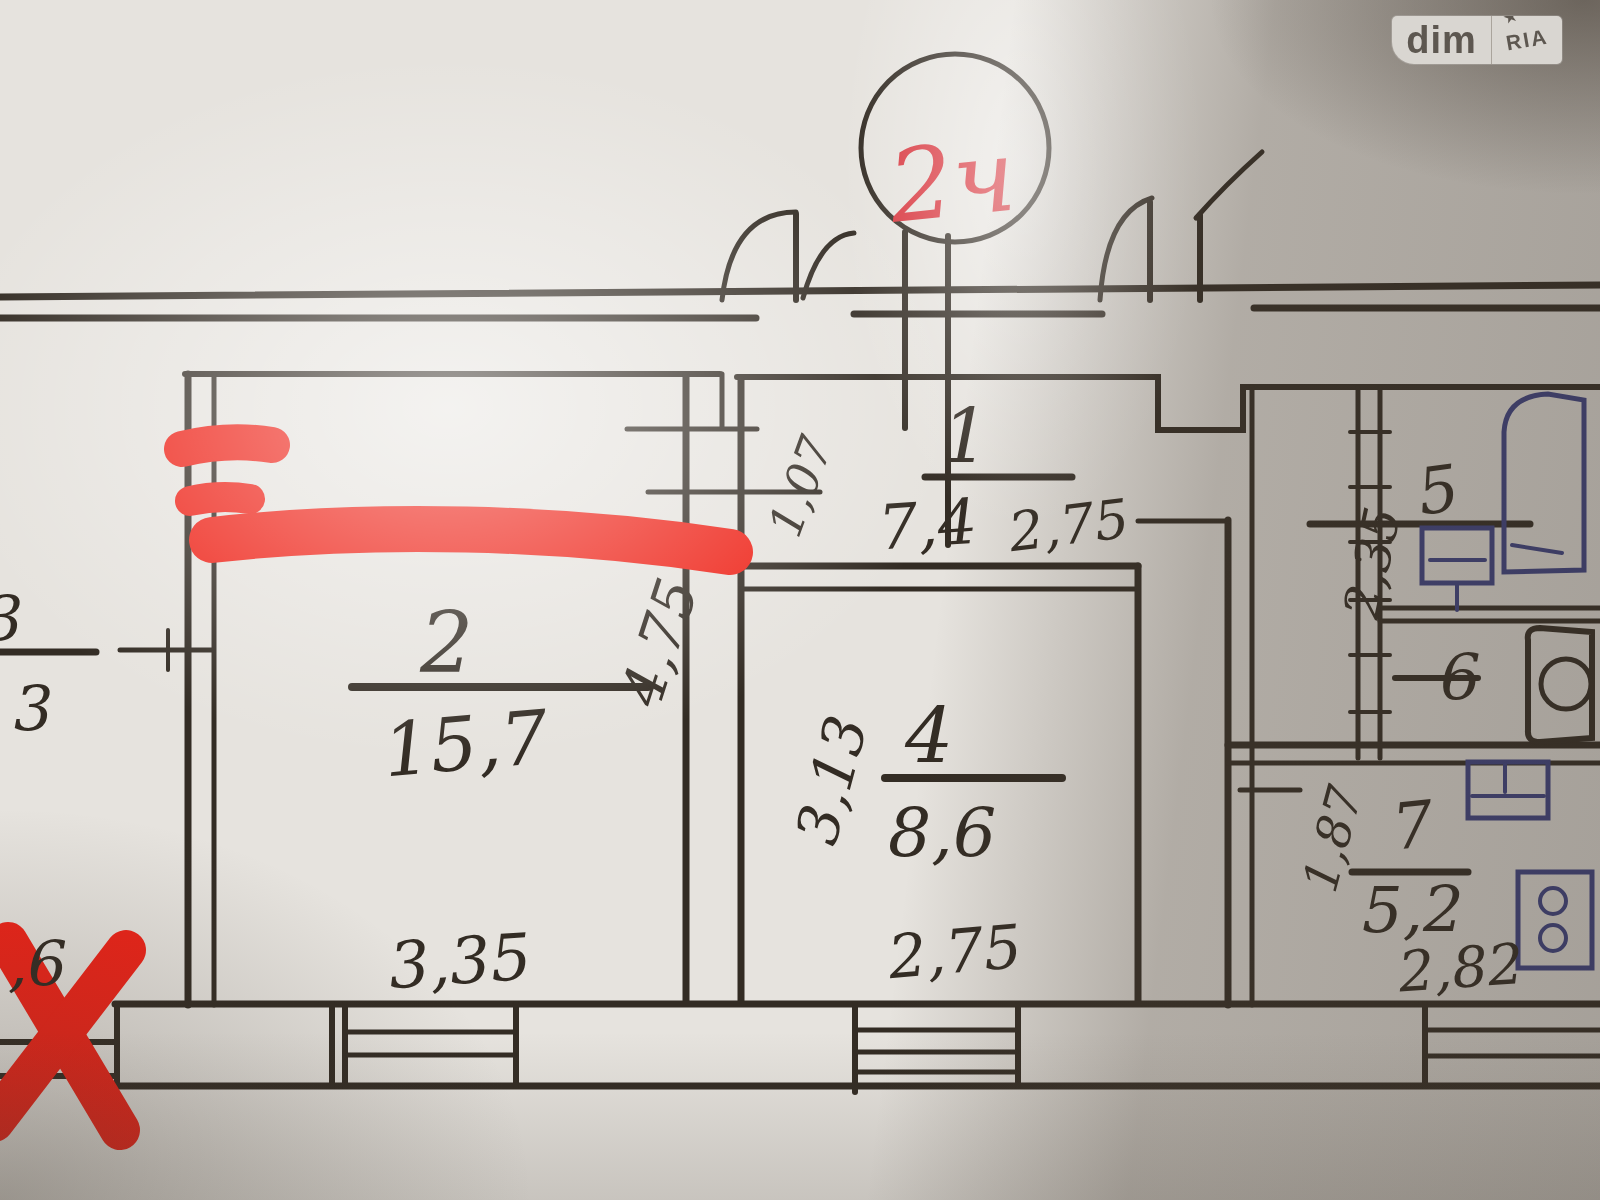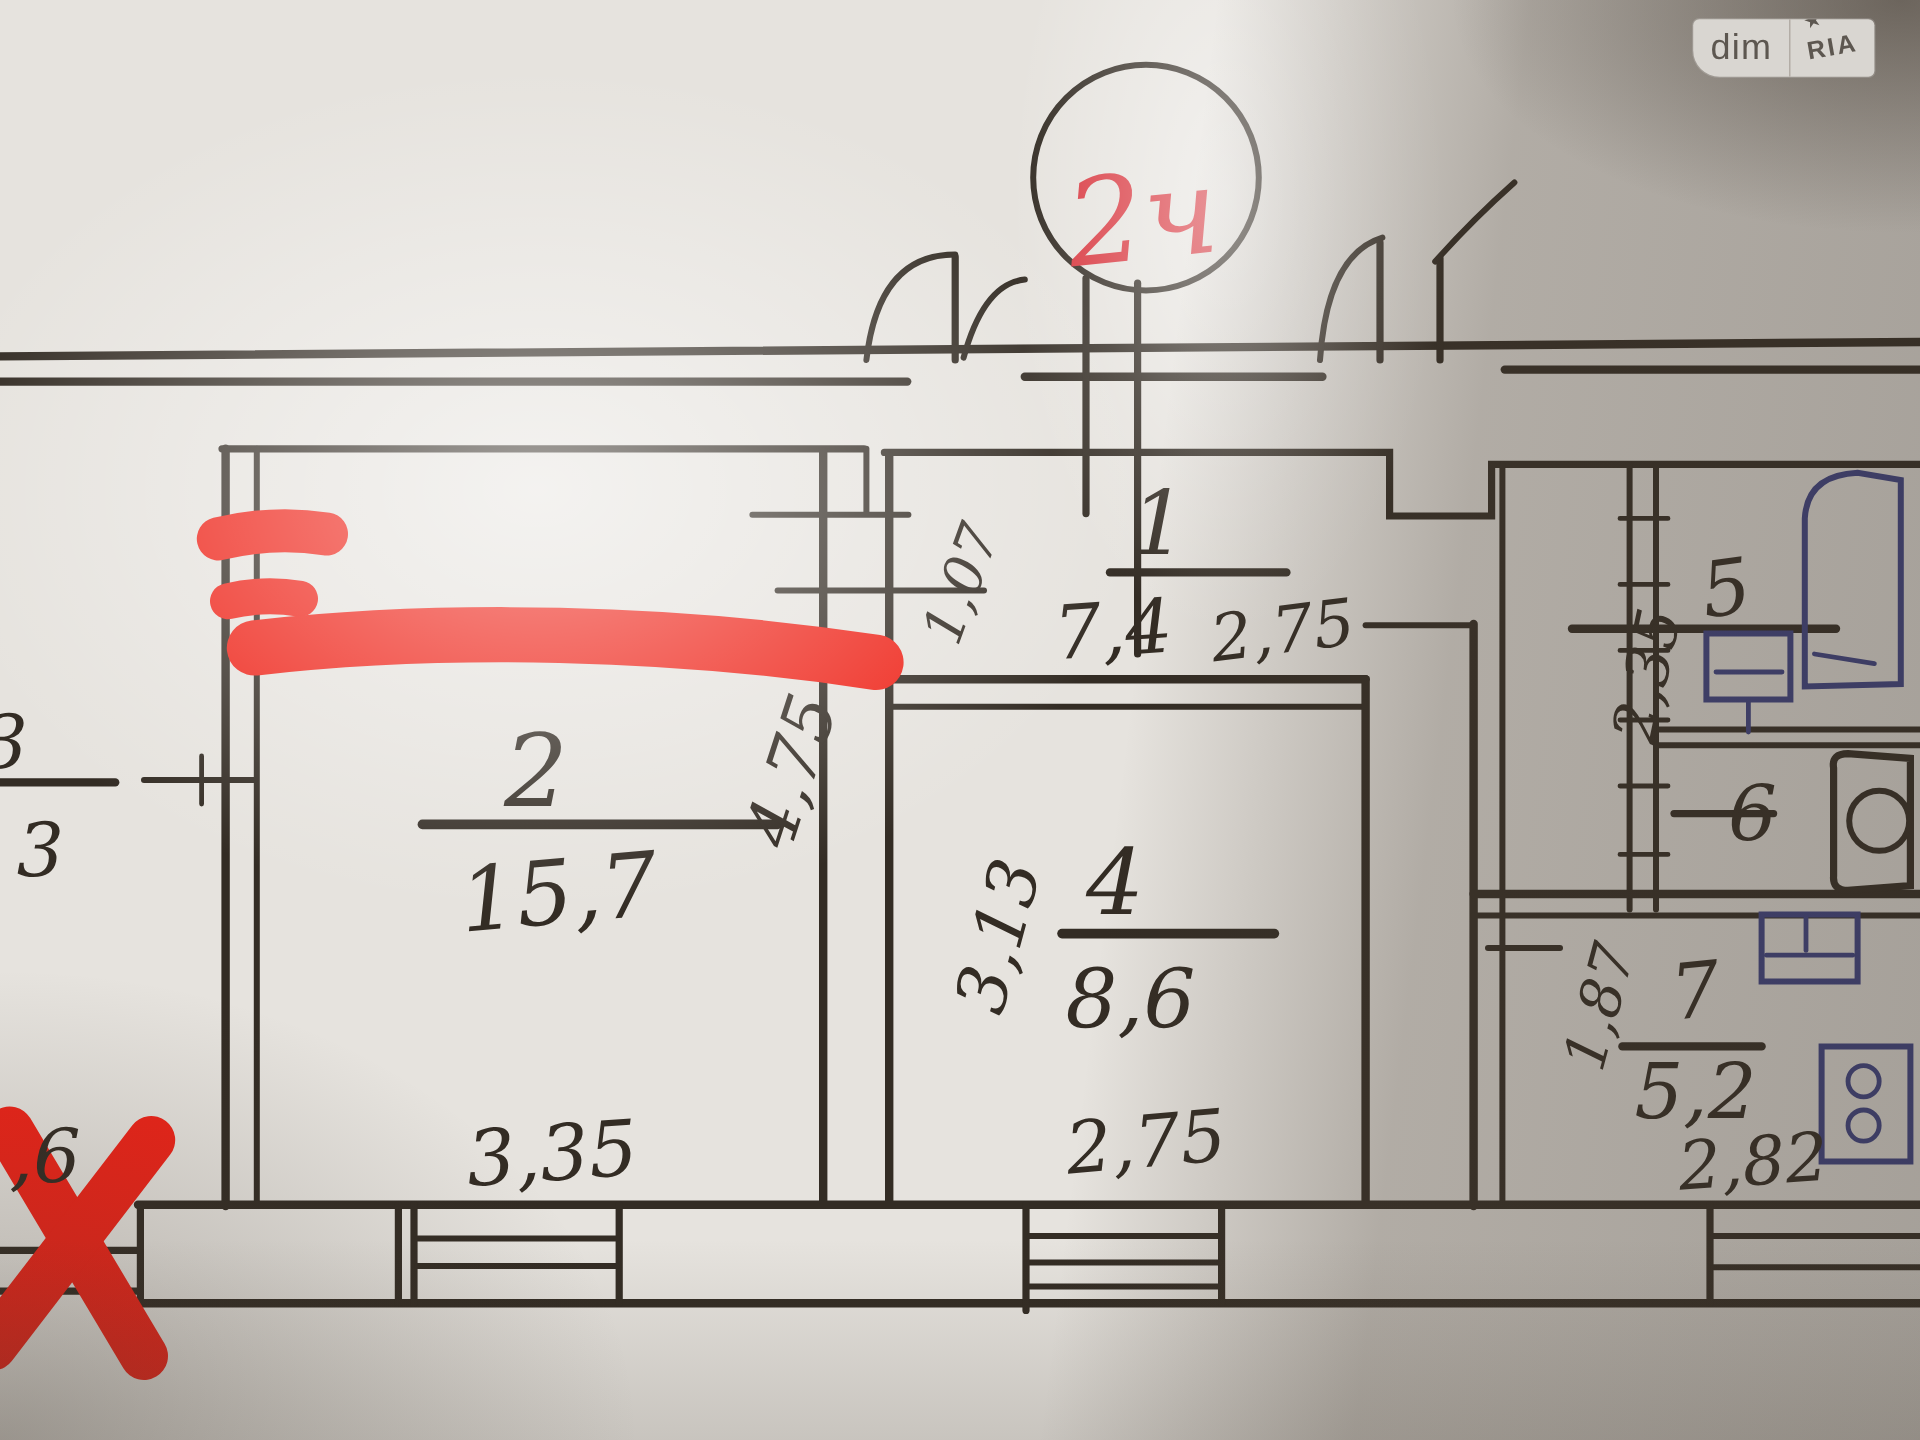--- a/index.html
+++ b/index.html
@@ -21,21 +21,21 @@
     radial-gradient(ellipse 760px 560px at 0% 100%, rgba(64,56,46,0.34), rgba(64,56,46,0) 70%),
     linear-gradient(to top, rgba(64,56,46,0.18), rgba(64,56,46,0) 14%);}
   .hand{font-style:italic;}
   #logo{
     position:absolute;right:38px;top:16px;height:48px;display:flex;align-items:stretch;
     background:#d9d6d1;border-radius:5px 5px 5px 22px;overflow:hidden;
     box-shadow:0 0 0 1px rgba(255,255,255,0.15);
   }
   #logo .cell{display:flex;align-items:center;padding:0 14px;
     font-family:"Liberation Sans", sans-serif;color:#5d5750;}
-  #logo .dim{font-size:30px;font-weight:400;letter-spacing:1px;}
+  #logo .dim{font-size:38px;font-weight:700;letter-spacing:1px;}
   #logo .divider{width:1px;background:#aaa49c;}
   #logo .ria{font-size:21px;font-weight:800;letter-spacing:2px;transform:rotate(-10deg);position:relative;}
   #logo .star{position:absolute;top:-11px;left:16px;font-size:15px;transform:rotate(-8deg);}
 </style>
 </head>
 <body>
 
 <div id="photo">
 
 <svg id="plan-svg" width="1600" height="1200" viewBox="0 0 1600 1200">

